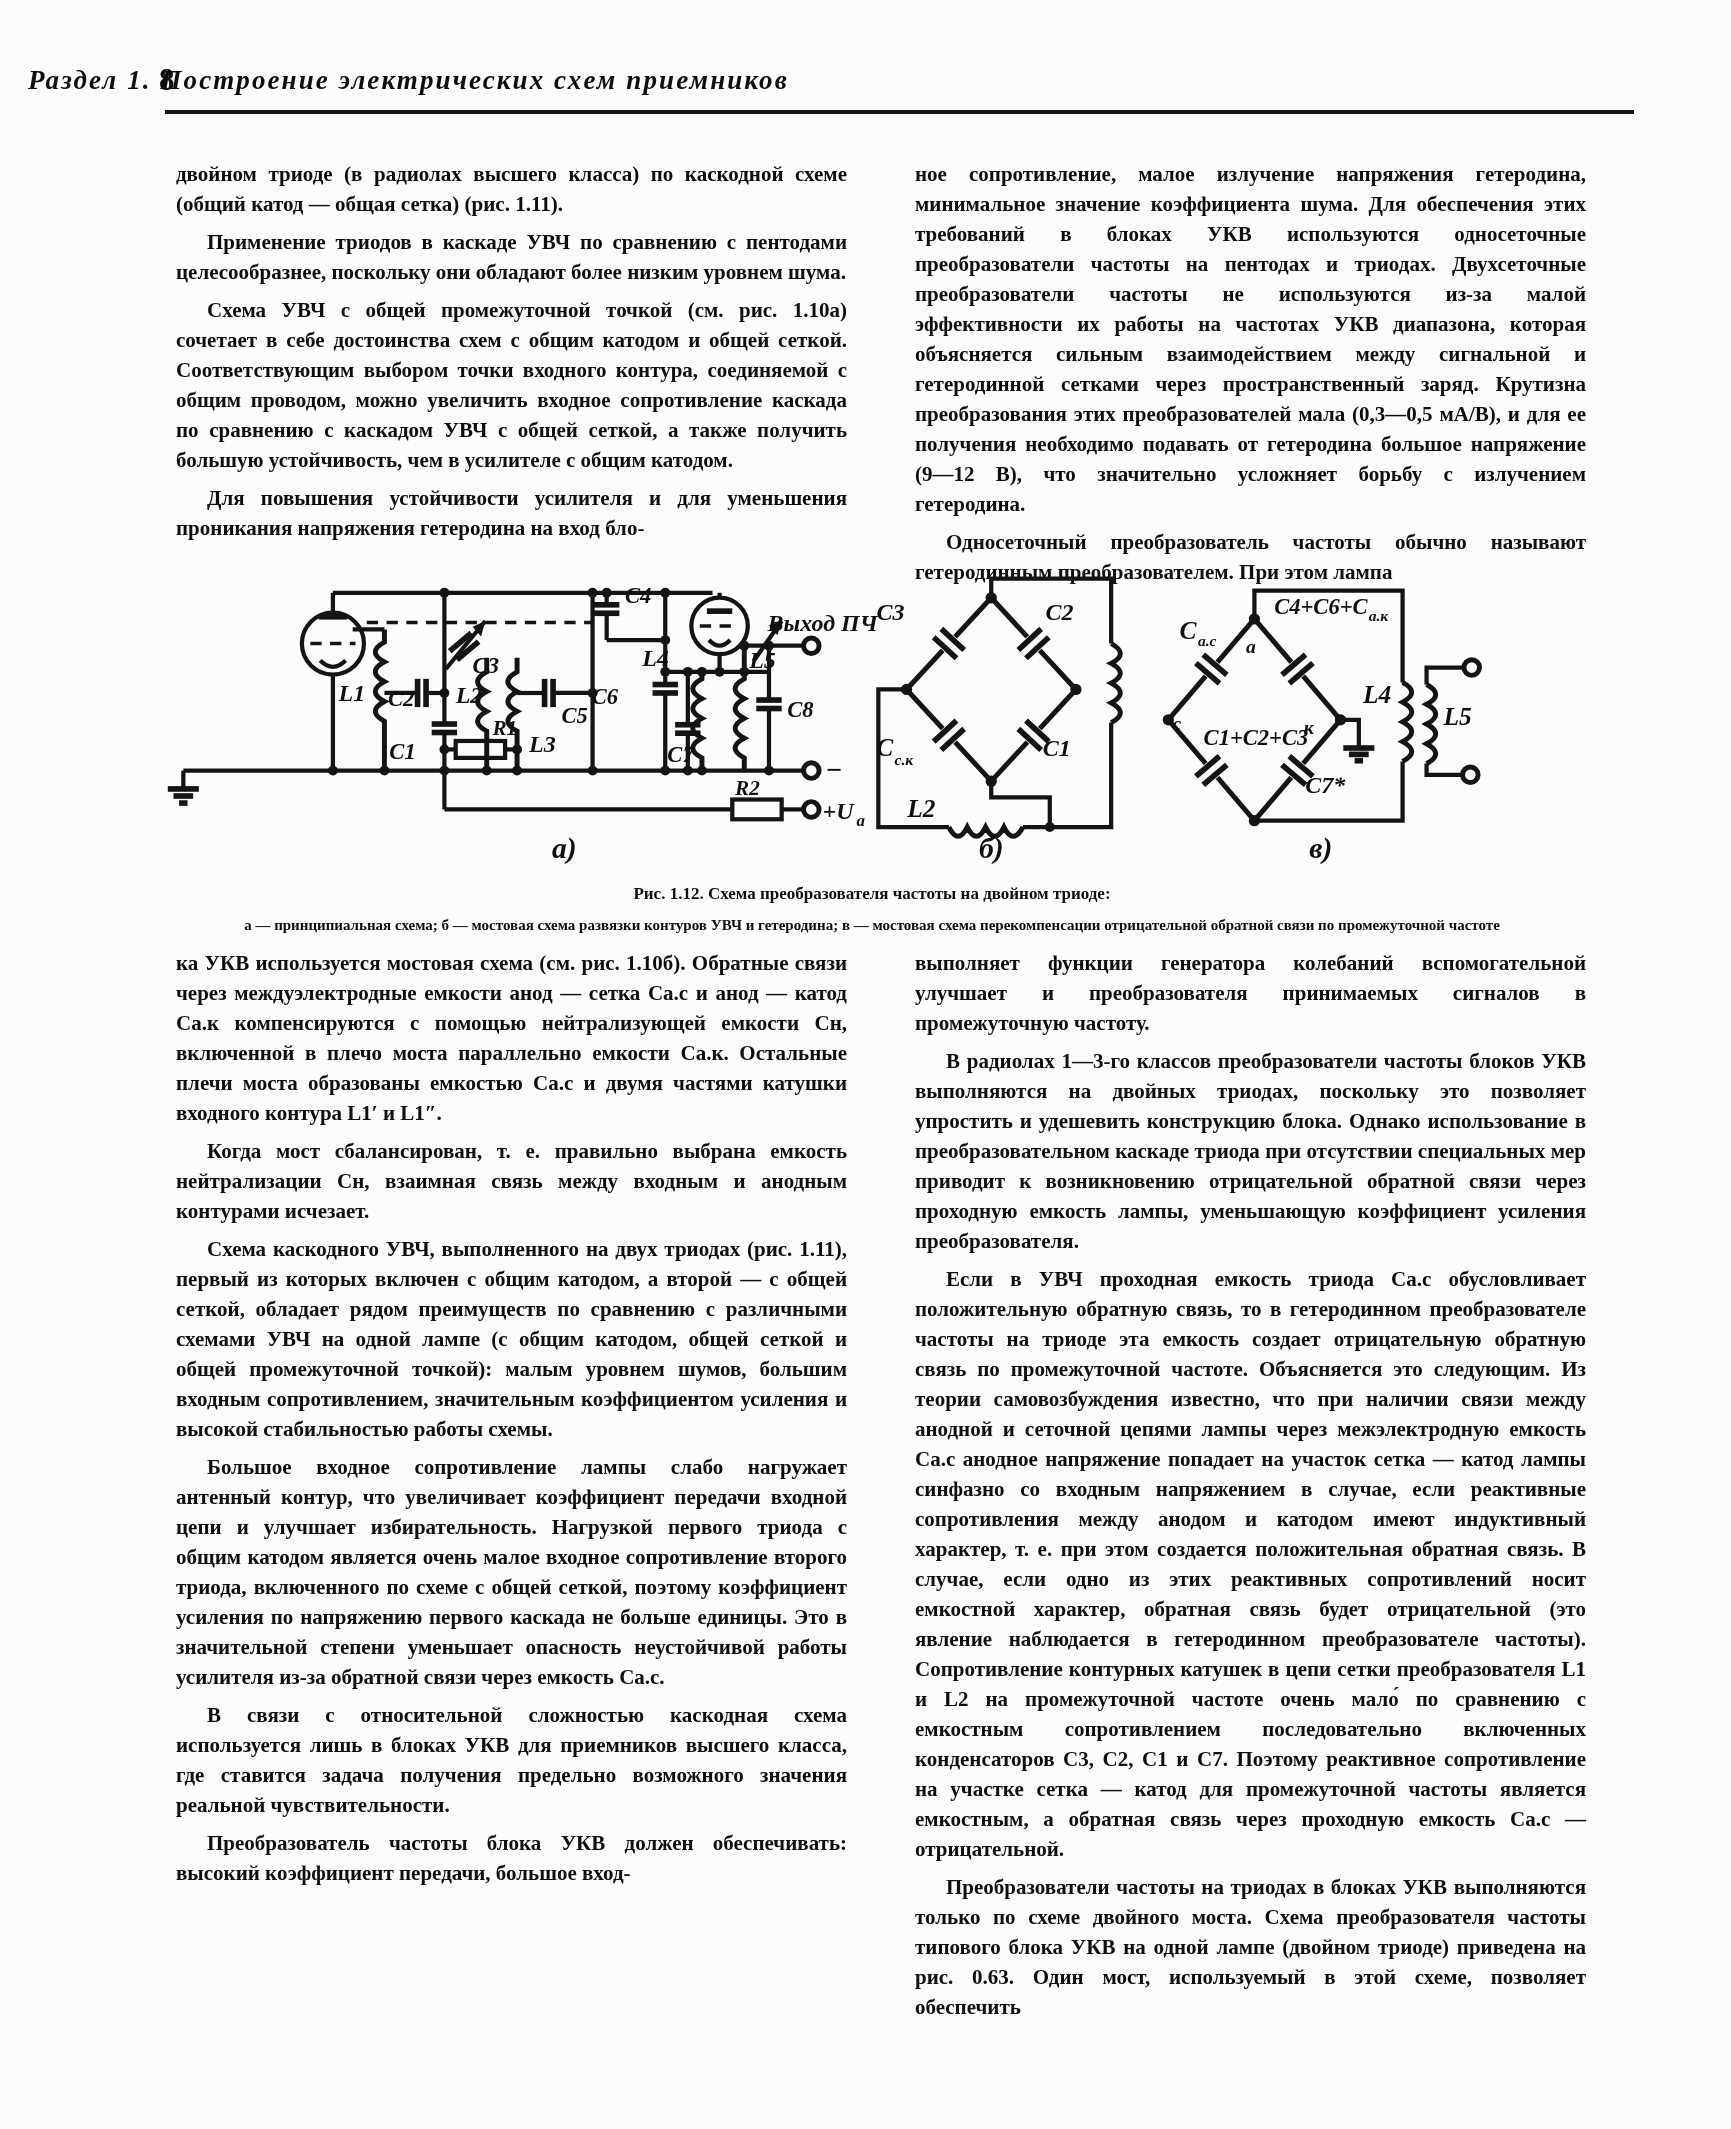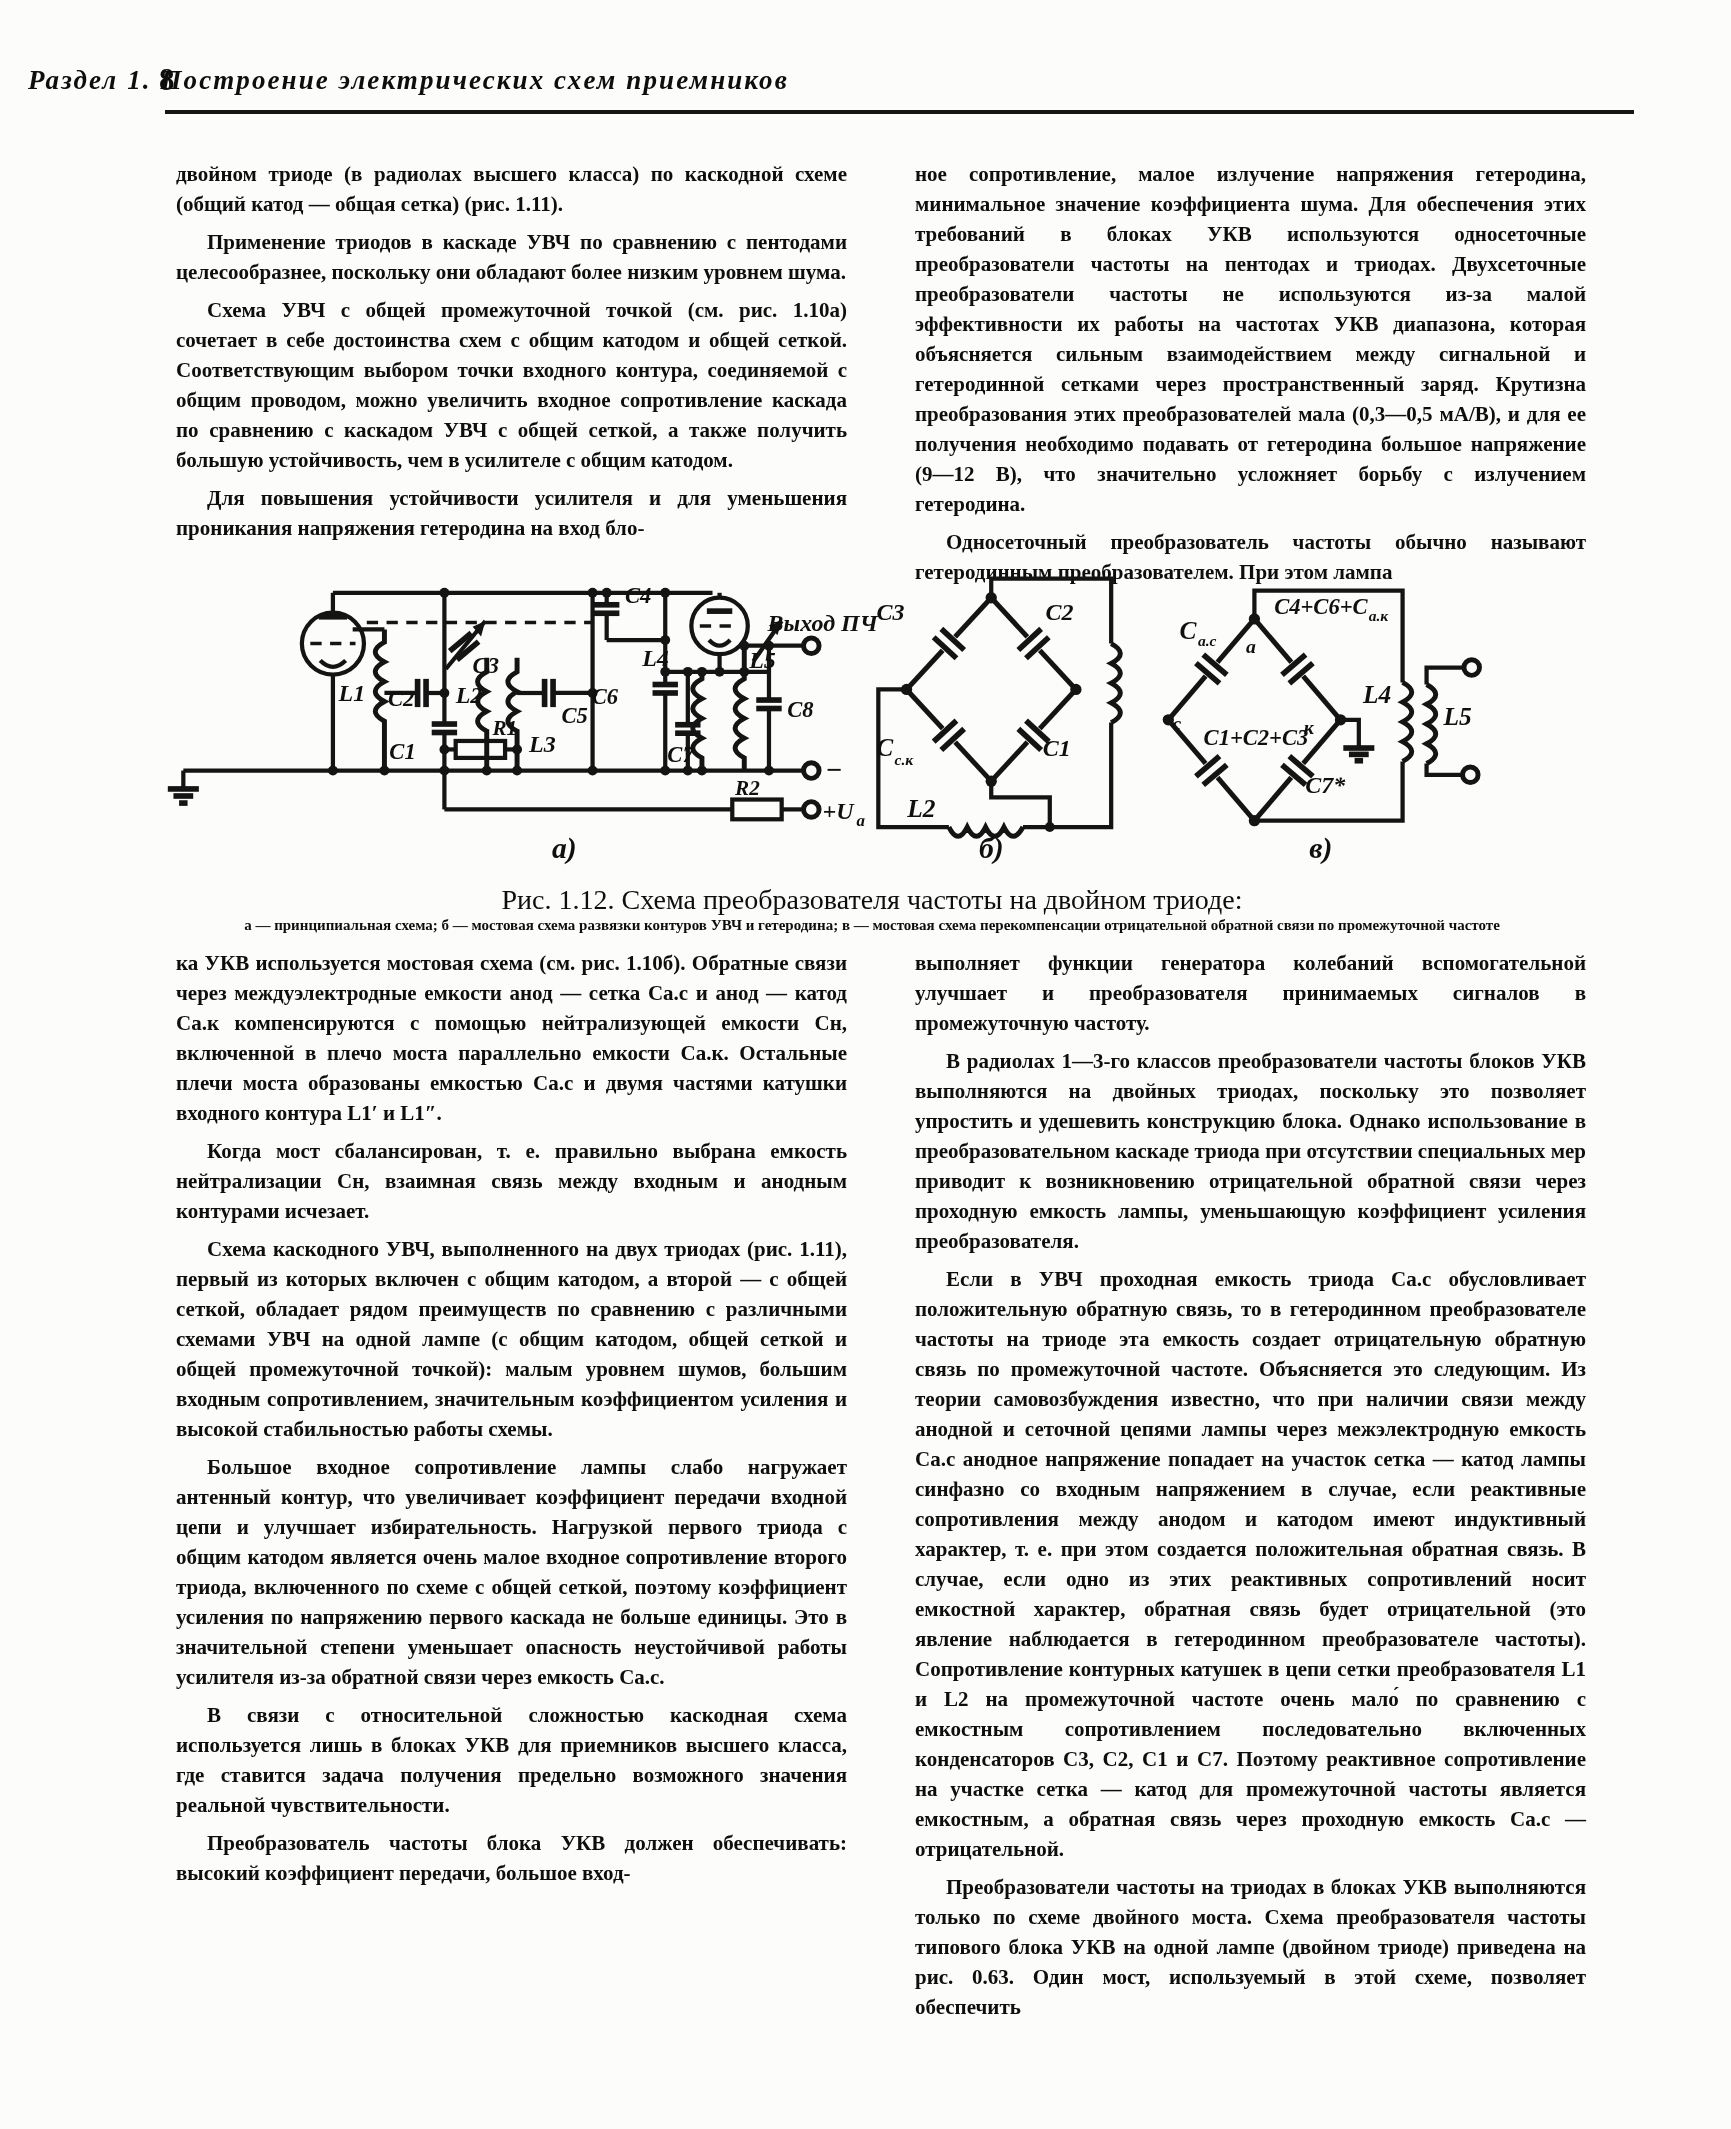--- a/index.html
+++ b/index.html
@@ -56,21 +56,21 @@
   .wire2{stroke:#141414;stroke-width:7;fill:none;}
   .plate{stroke:#141414;stroke-width:8;fill:none;}
   .dash{stroke:#141414;stroke-width:5;fill:none;stroke-dasharray:16 12;}
   .dot{fill:#141414;stroke:none;}
   .gap{fill:#fcfcfa;stroke:none;}
   .term{stroke:#141414;stroke-width:7;fill:#fcfcfa;}
   
   .caption-title{
     position:absolute;left:138px;top:884px;width:1468px;
     text-align:center;
-    font-size:28px;font-weight:normal;
+    font-size:17px;font-weight:bold;
   }
   .caption-detail{
     position:absolute;left:131px;top:913px;width:1482px;
     text-align:center;
     font-size:15px;line-height:24px;font-weight:bold;
   }
 </style>
 </head>
 <body>
 

